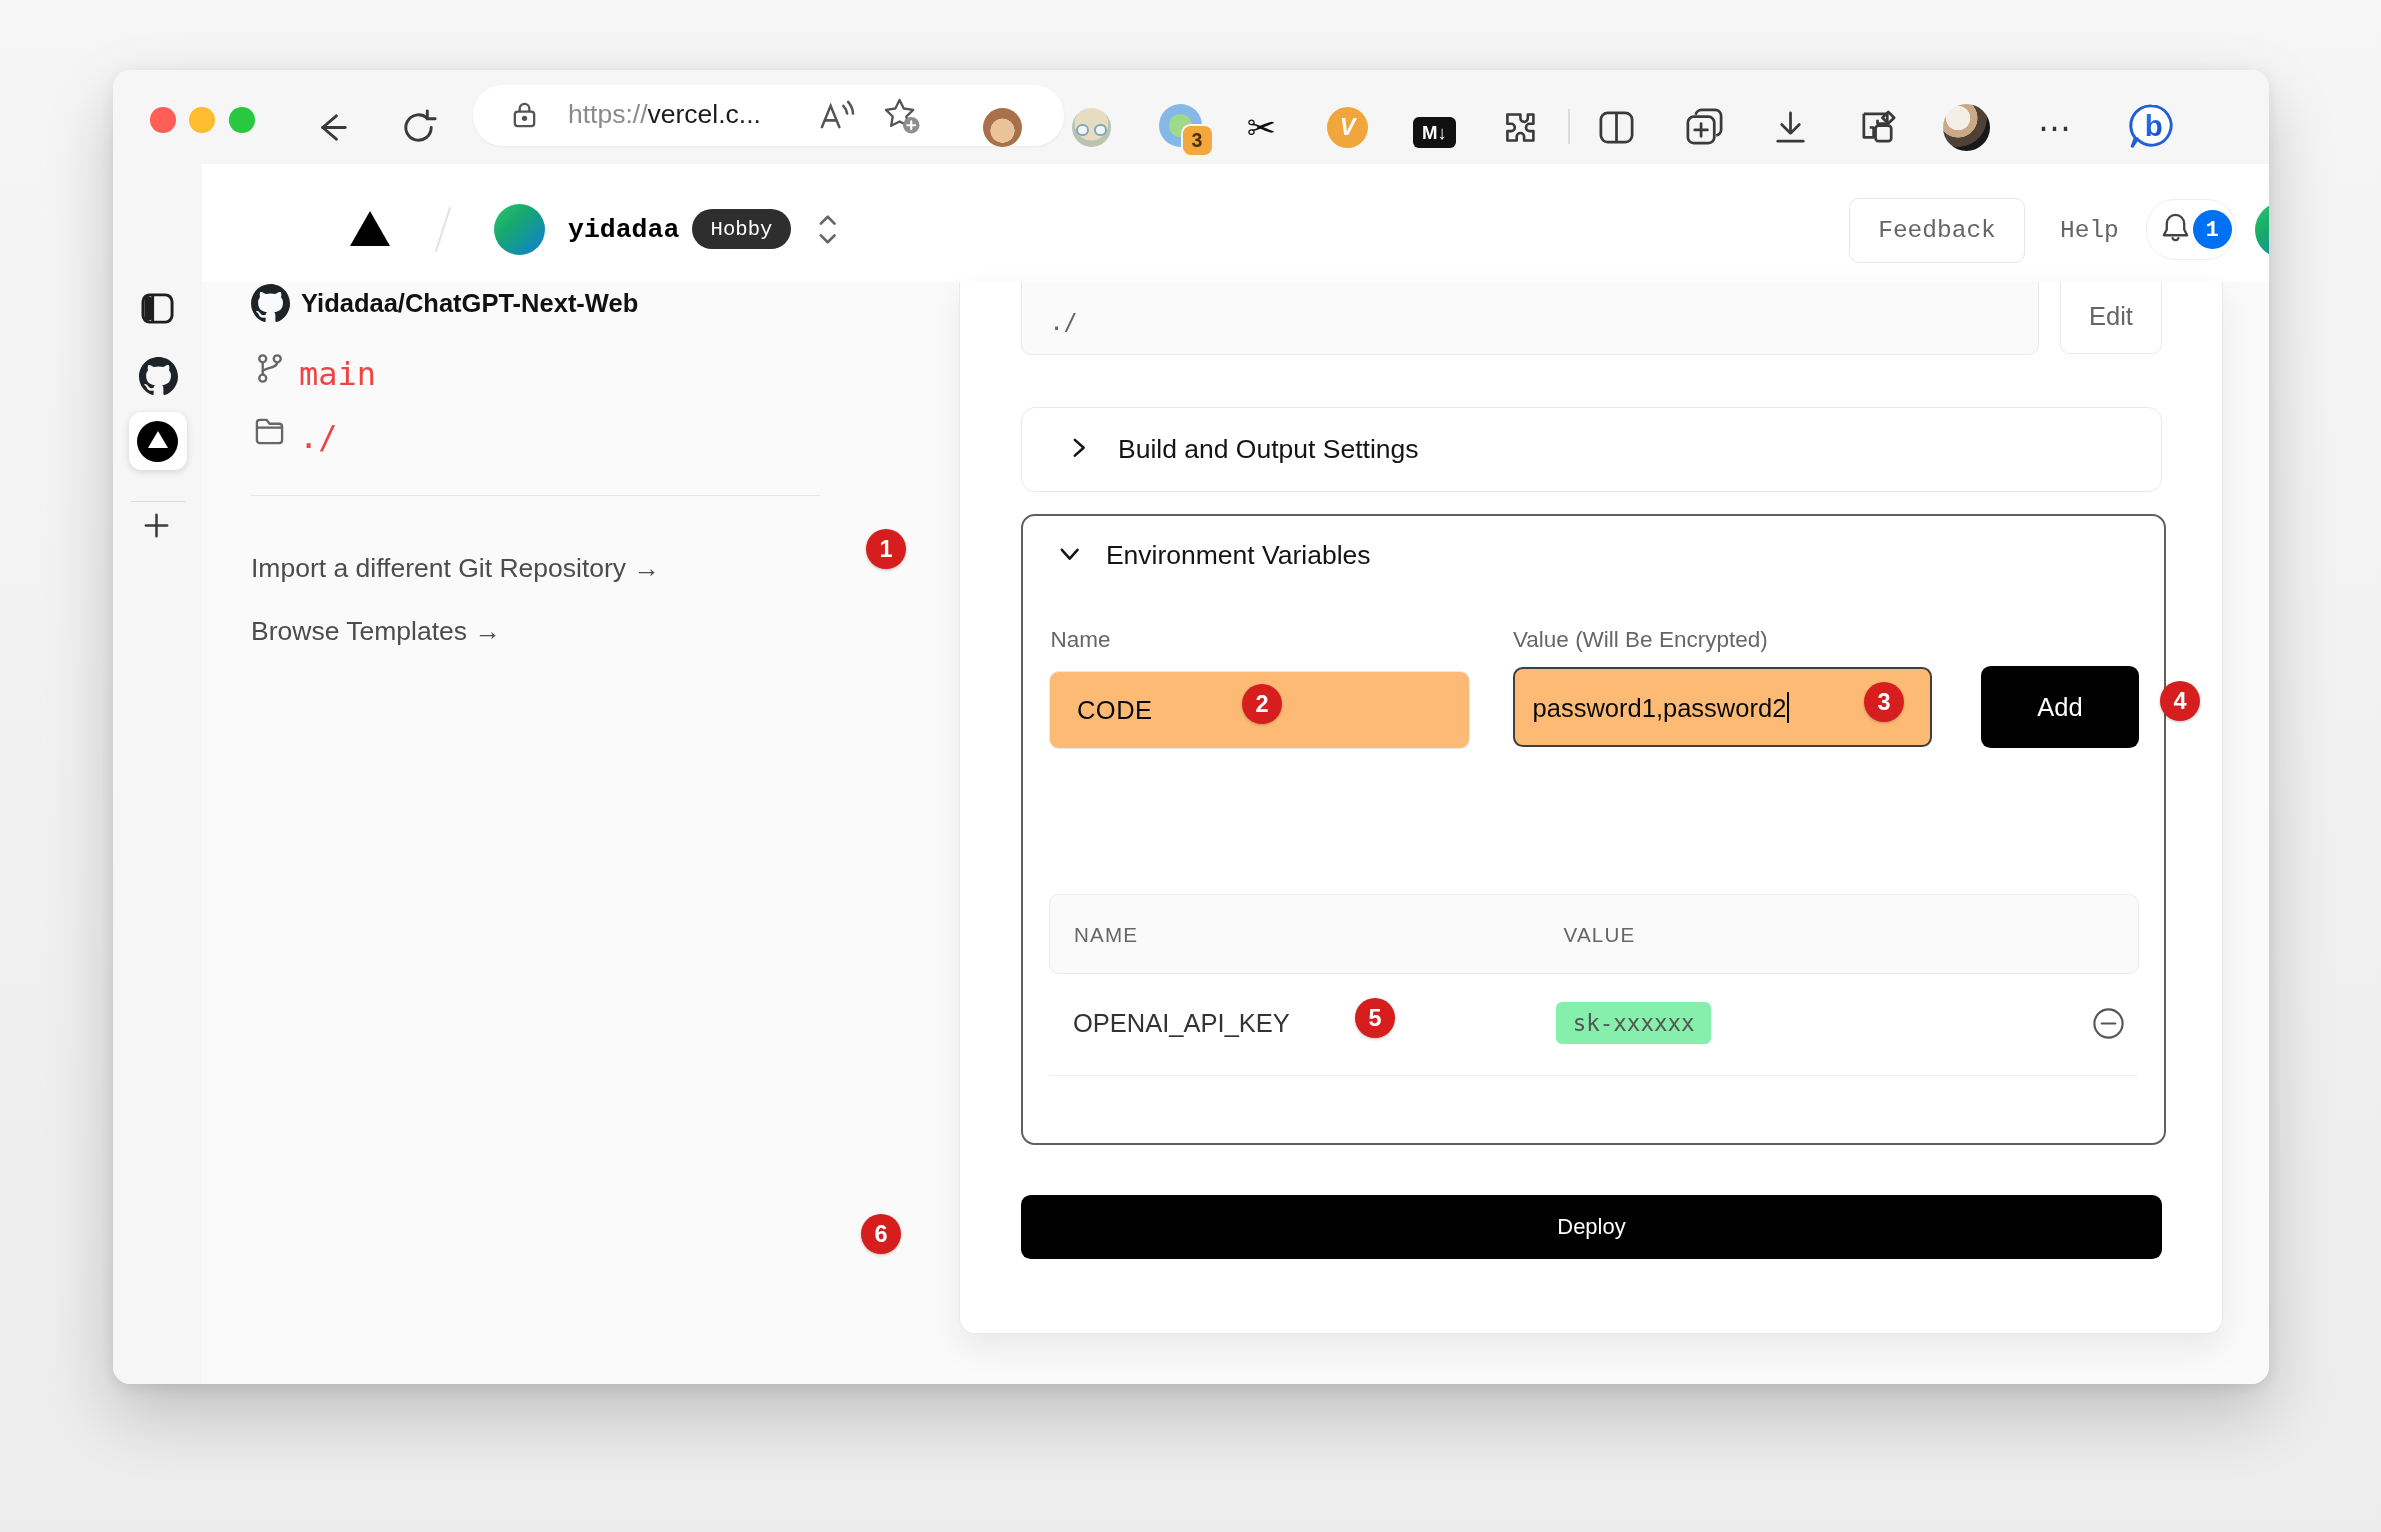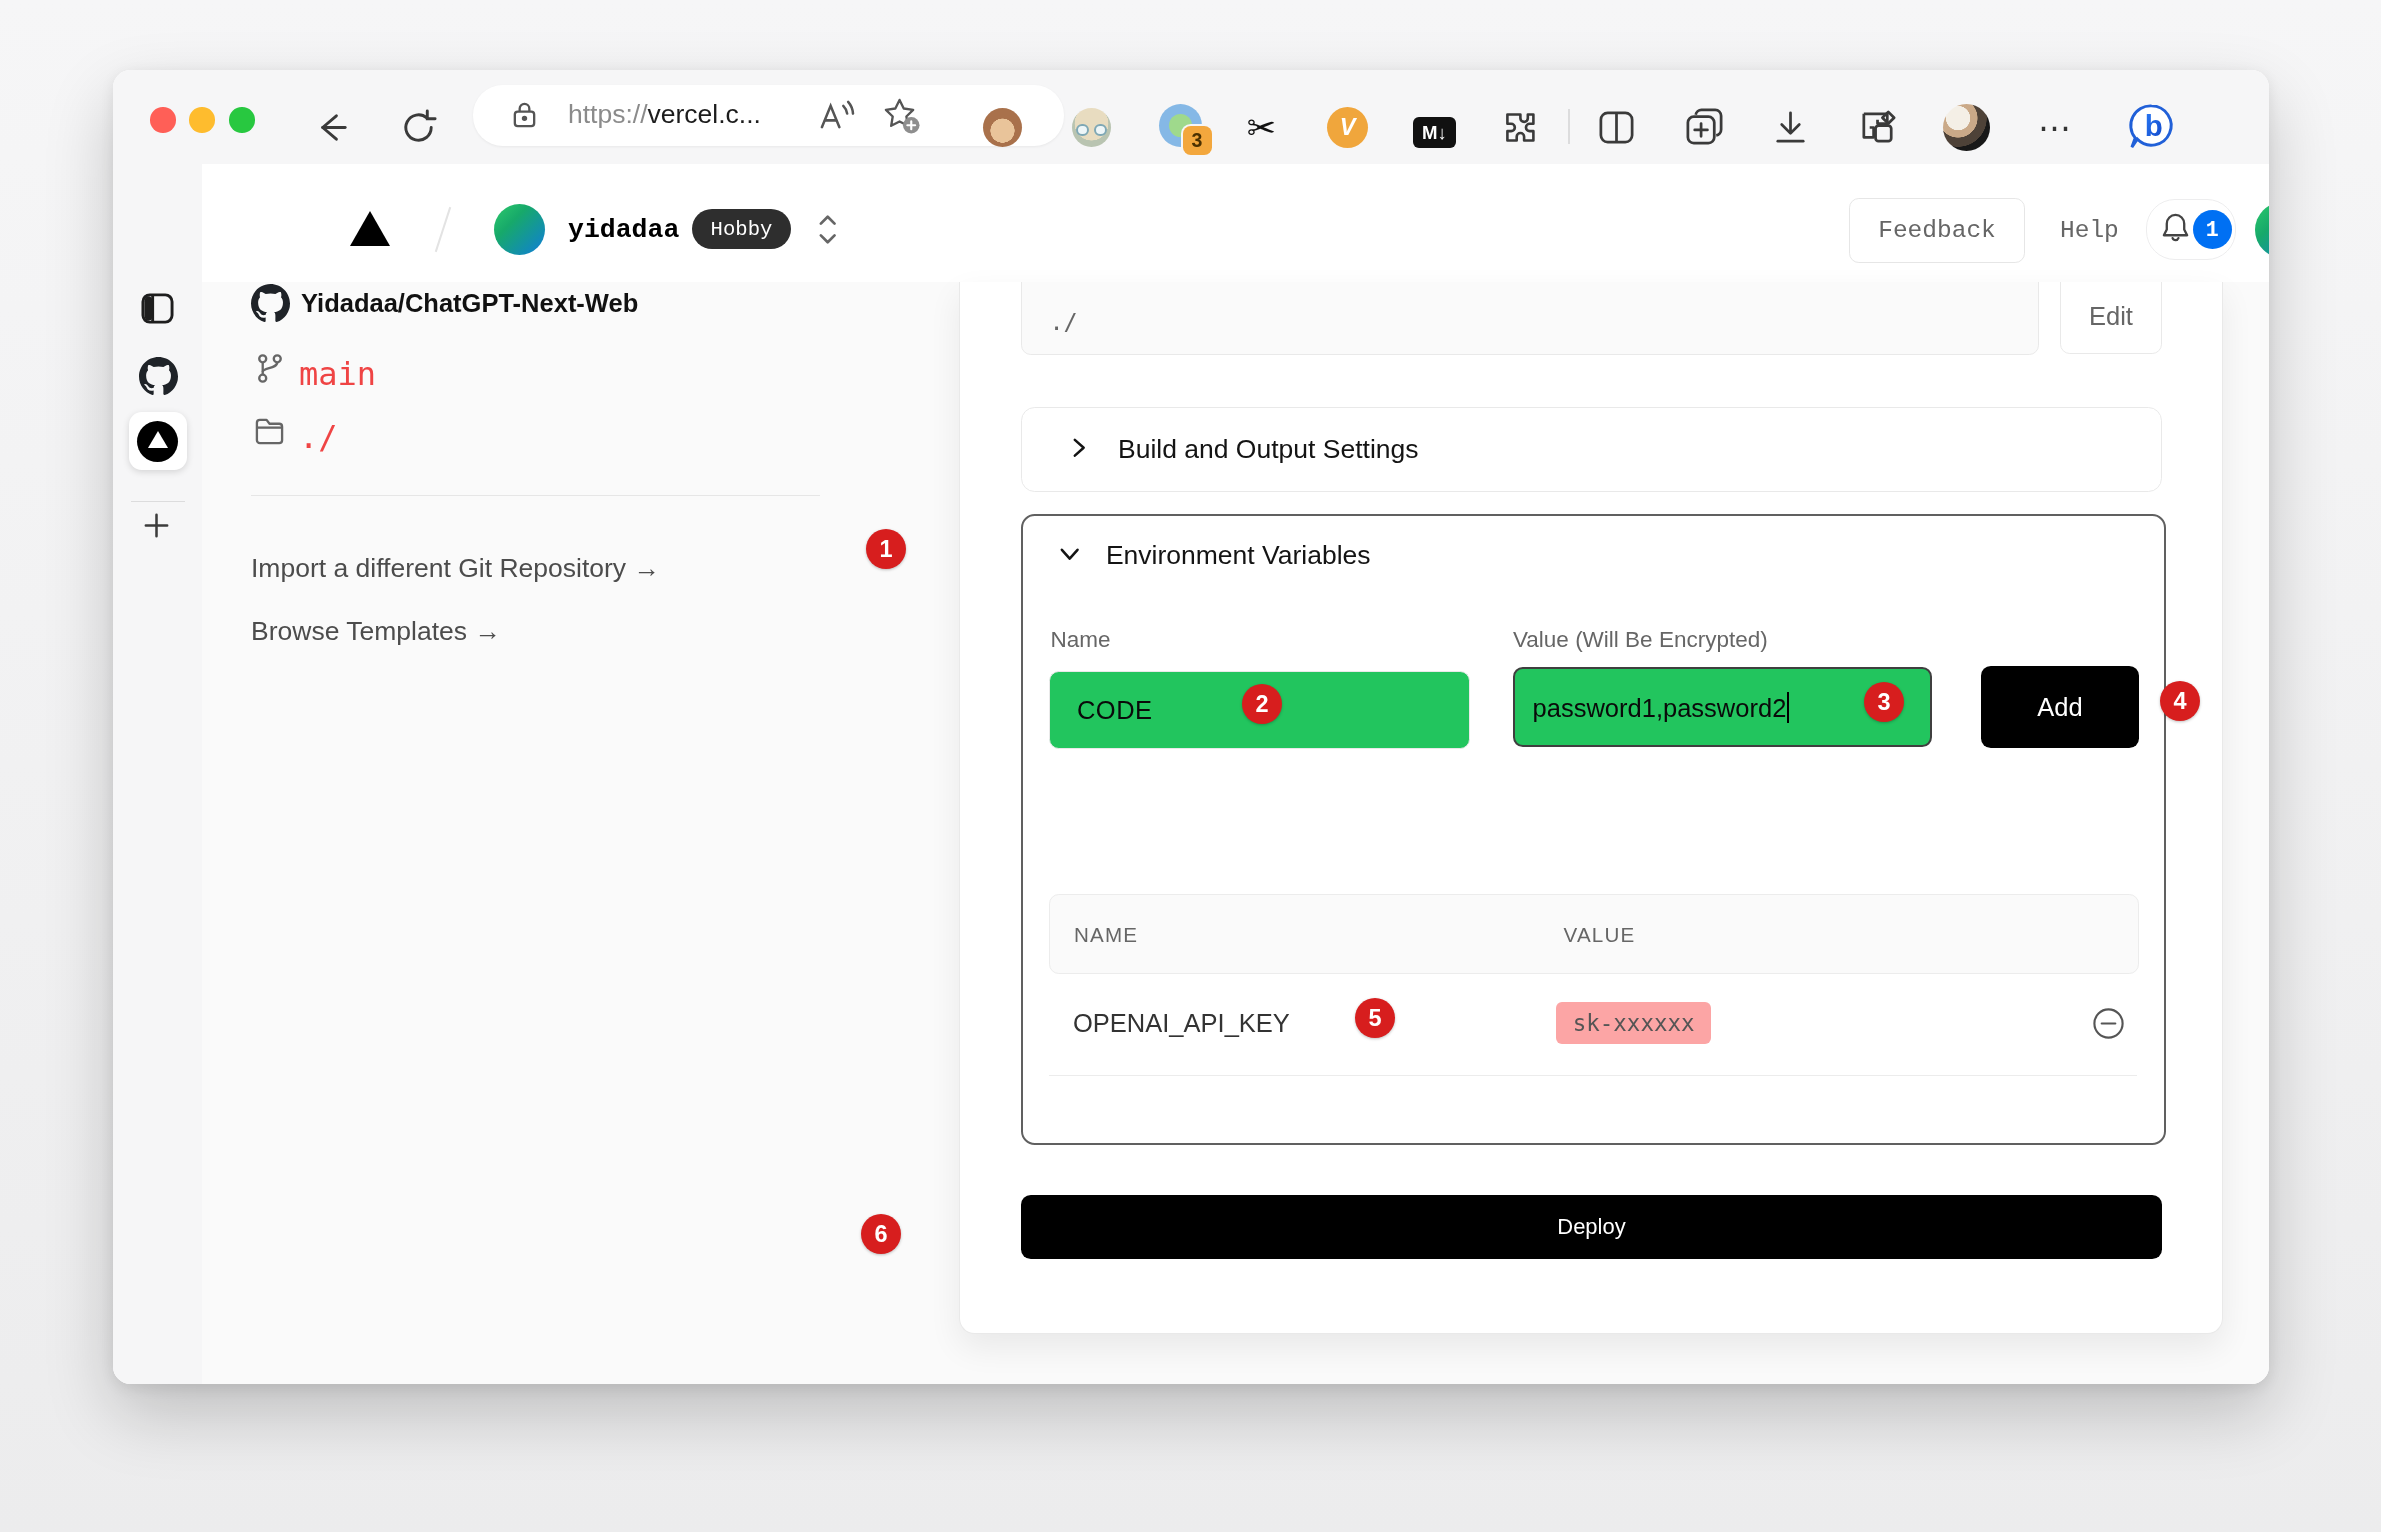--- a/index.html
+++ b/index.html
@@ -76,33 +76,33 @@
     left:757px;top:0;width:1262px;height:1051px;background:#fff;overflow:hidden;
     border-left:1px solid #e9e9e9;border-right:1px solid #e9e9e9;border-bottom:1px solid #e9e9e9;
     border-radius:0 0 15.7px 15.7px;box-shadow:0 13.7px 33px rgba(0,0,0,.07);
   }
   #root-input{left:61px;top:-21.6px;width:1016px;height:93px;background:#fafafa;border:1px solid #e9e9e9;border-radius:9.8px;}
   #edit-btn{left:1100px;top:-19.6px;width:102px;height:92px;background:#fff;border:1px solid #e9e9e9;border-radius:9.8px;color:#666;font-size:25.5px;}
   .section-card{border:1px solid #e9e9e9;border-radius:13.7px;background:#fff;}
   .section-title{font-size:26.5px;font-weight:500;color:#141414;}
   #env-card{left:61px;top:232px;width:1141px;height:627px;border:2px solid #606060;border-radius:13.7px;background:#fff;}
   .field-label{font-size:22.5px;color:#666;}
-  .text-field{background:#22c55e;border:1px solid #e9e9e9;border-radius:9.8px;}
+  .text-field{background:#fdba74;border:1px solid #e9e9e9;border-radius:9.8px;}
   .text-field.focused{border:2px solid #3f3f3f;}
   .field-text{font-size:25.5px;color:#0a0a0a;}
   .caret{display:inline-block;width:2px;height:31px;background:#000;vertical-align:-5.9px;margin-left:1px;}
   .btn-black{background:#000;border-radius:9.8px;color:#fff;}
   .tip-line{font-size:25.5px;color:#7a7a7a;}
   .tip-bold{font-weight:bold;color:#3f3f3f;}
   .learn-line{font-size:25.5px;color:#666;}
   .learn-link{color:#0070f3;}
   #env-thead{left:25.5px;top:378px;width:1088px;height:78px;background:#fafafa;border:1px solid #ececec;border-radius:9.8px;}
   .th-text{font-size:20.6px;color:#666;letter-spacing:1.2px;}
   .row-name{font-size:25.5px;color:#333;}
-  .value-chip{height:42px;padding:0 16.7px;background:#fca5a5;border-radius:5.9px;font-size:22.5px;color:#555;line-height:42px;}
+  .value-chip{height:42px;padding:0 16.7px;background:#86efac;border-radius:5.9px;font-size:22.5px;color:#555;line-height:42px;}
   #deploy-btn{left:61px;top:913px;width:1141px;height:64px;font-size:22px;font-weight:400;}
 
   
   .badge{
     width:40px;height:40px;border-radius:50%;background:#d71e1e;color:#fff;
     font-size:23.5px;font-weight:bold;transform:translate(-50%,-50%);z-index:50;
     box-shadow:0 1px 2.9px rgba(0,0,0,.25);
   }
 </style>
 </head>

